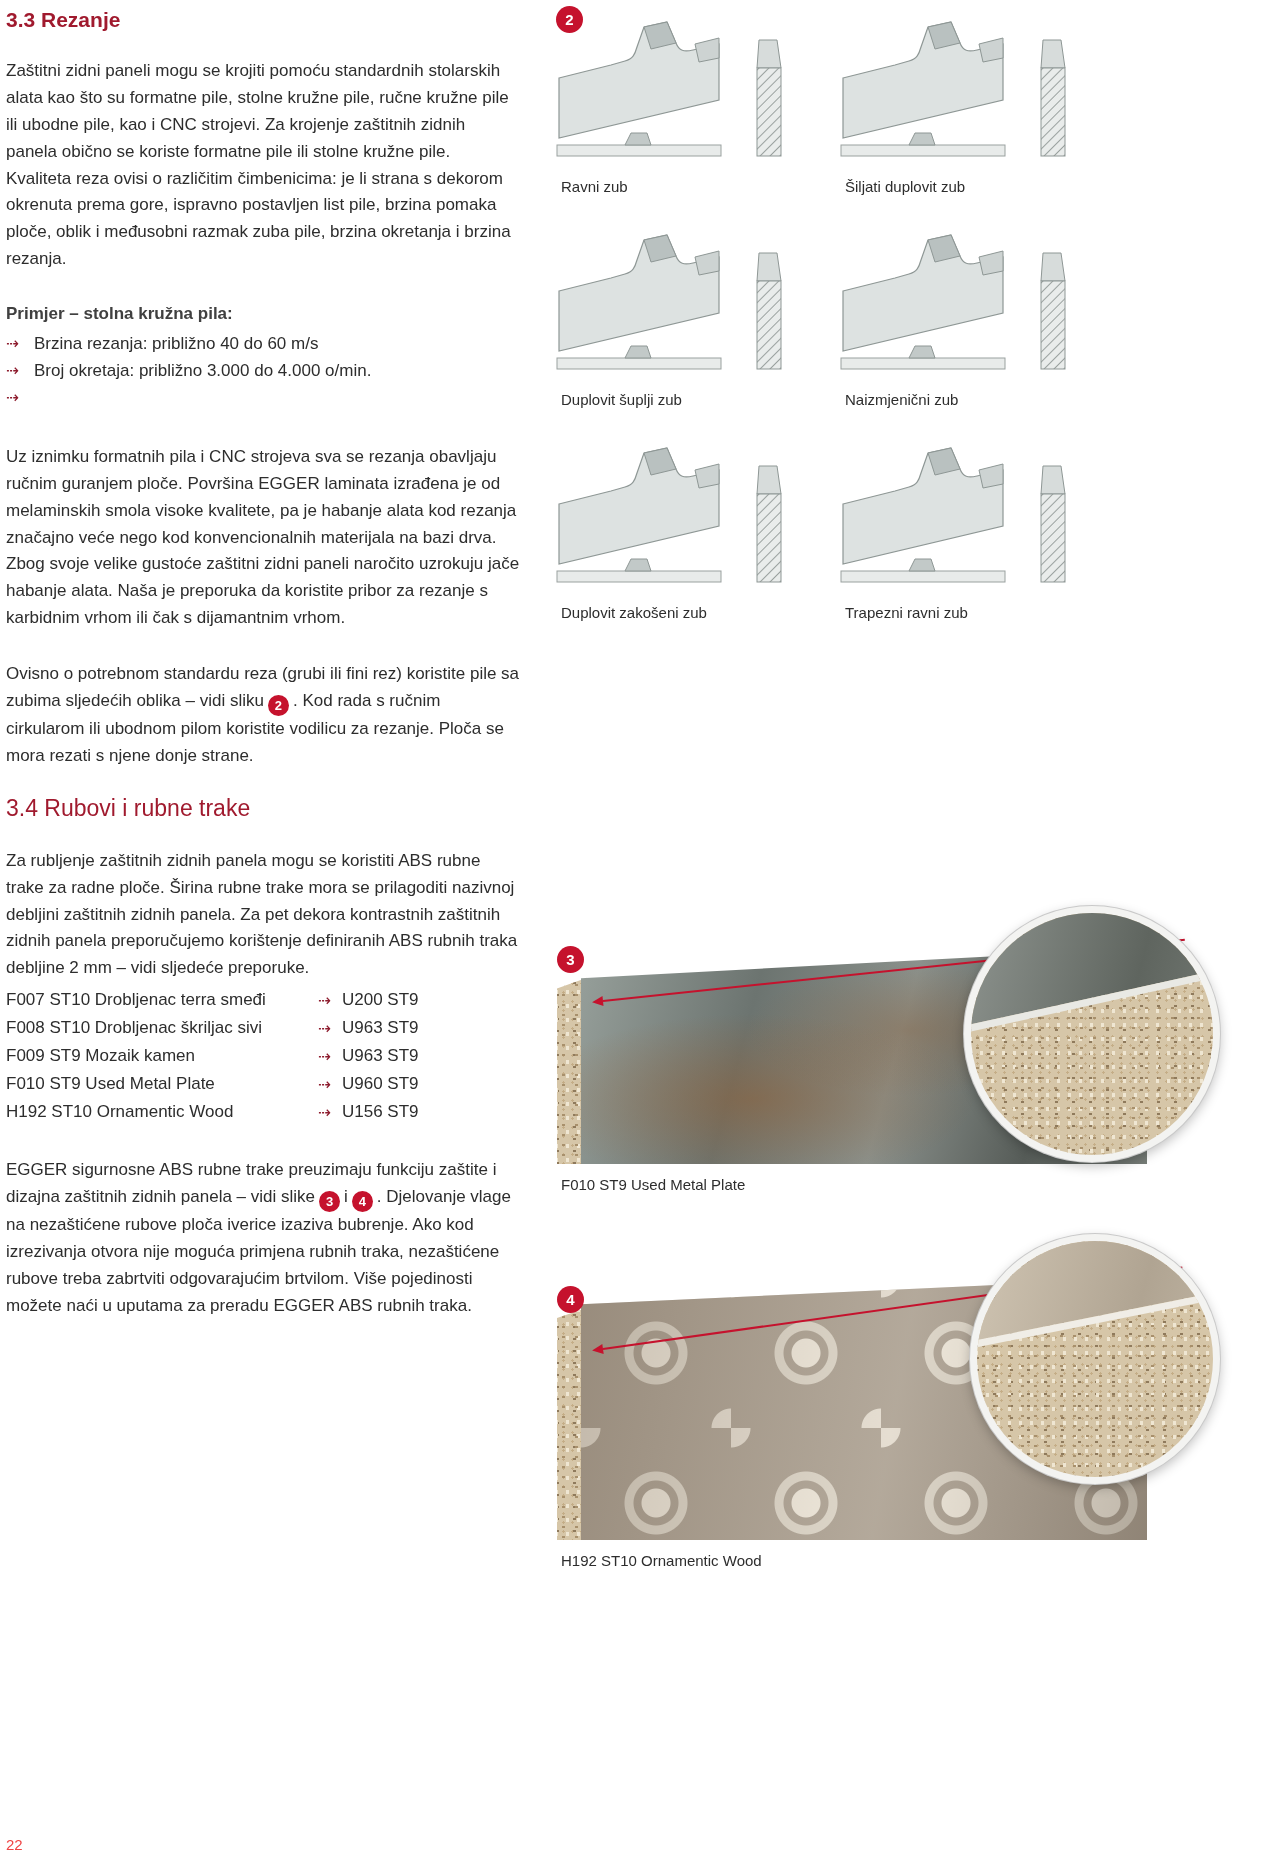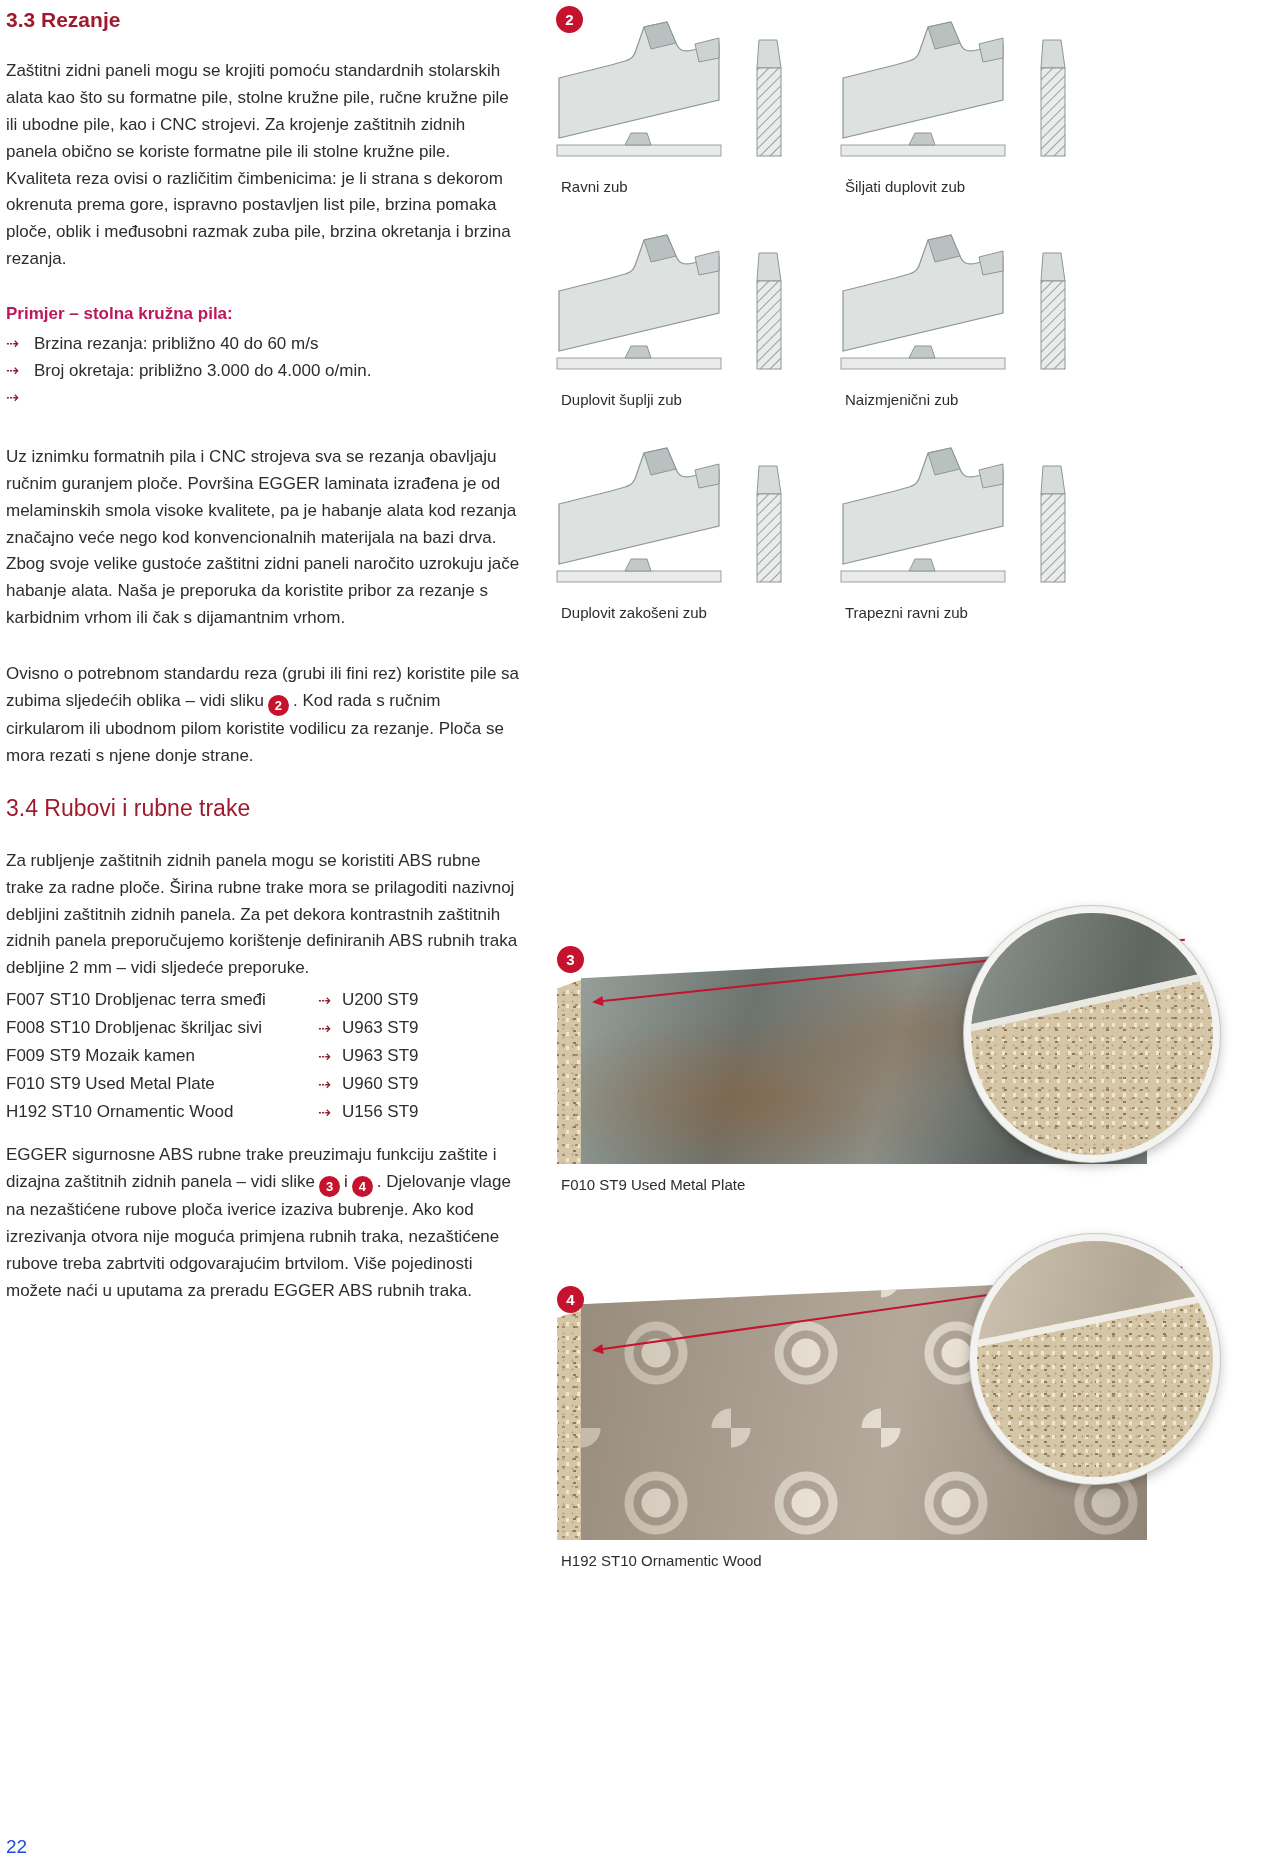--- a/index.html
+++ b/index.html
@@ -8,42 +8,42 @@
     width:1280px; height:1866px; position:relative; overflow:hidden;
     font-family:"Liberation Sans", sans-serif; color:#2d2d2d;
   }
   
   .left-col { position:absolute; left:6px; top:0; width:514px; }
   h1.sec-title {
     font-size:21px; font-weight:700; color:#a01a2e; margin-top:8px; line-height:1.1;
   }
   .body-text { font-size:17px; line-height:1.58; color:#2d2d2d; }
   .para1 { margin-top:27px; }
-  .mini-head { margin-top:31px; font-size:17px; font-weight:bold; color:#be185d; }
+  .mini-head { margin-top:31px; font-size:17px; font-weight:bold; color:#404040; }
   .bullet-list { margin-top:6px; list-style:none; }
   .bullet-list li { display:flex; gap:10px; align-items:flex-start; line-height:27px; font-size:17px; }
   .arrow { flex:0 0 18px; color:#8d1b2d; font-family:"DejaVu Sans", sans-serif; font-size:16px; line-height:27px; }
   .para2 { margin-top:33px; }
   .para3 { margin-top:29px; }
   h2.sec-title { font-size:23px; font-weight:400; color:#a01a2e; margin-top:26px; line-height:1.1; }
   .para34 { margin-top:27px; }
   .tbl-head { margin-top:32px; font-size:17px; line-height:28px; }
   .tbl-head b { color:#1f1f1f; }
   .tbl-head .arrow { display:inline-block; margin:0 6px; }
   .decor-table { margin-top:4px; }
   .decor-row { display:flex; align-items:center; line-height:28px; font-size:17px; }
   .decor-row .decor-name { flex:0 0 312px; }
   .decor-row .arrow { flex:0 0 24px; }
-  .para-final { margin-top:16px; }
+  .para-final { margin-top:31px; }
   .inline-badge {
     display:inline-block; width:21px; height:21px; border-radius:50%;
     background:#c5122d; color:#fff; font-size:13px; font-weight:bold;
     text-align:center; line-height:21px; vertical-align:-4px; margin:0 4px;
   }
-  .page-num { position:absolute; left:6px; top:1836px; font-size:19px; color:#1d4ed8; }
+  .page-num { position:absolute; left:6px; top:1836px; font-size:15px; color:#ef4444; }
 
   
   .fig-badge {
     position:absolute; width:27px; height:27px; border-radius:50%;
     background:#c5122d; color:#fff; font-size:15px; font-weight:bold;
     text-align:center; line-height:27px; z-index:5;
   }
   
   .saw-grid {
     position:absolute; left:545px; top:14px;

